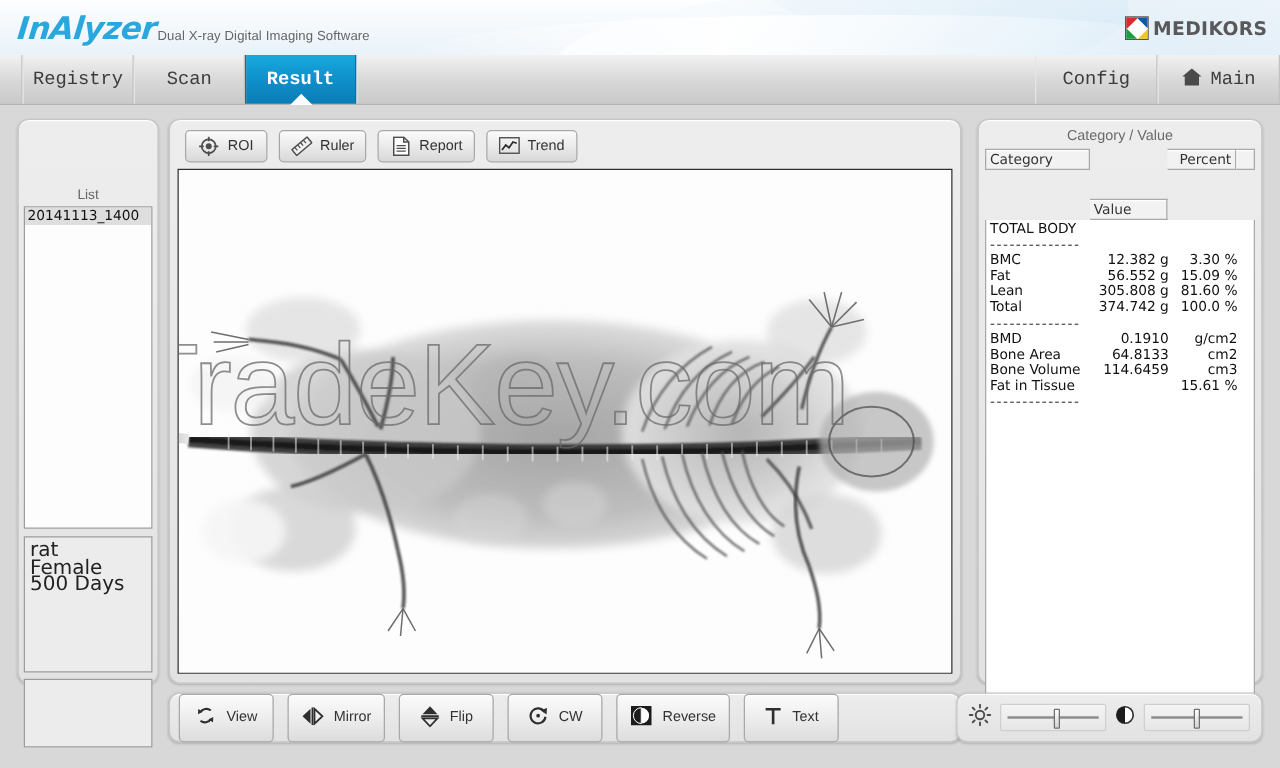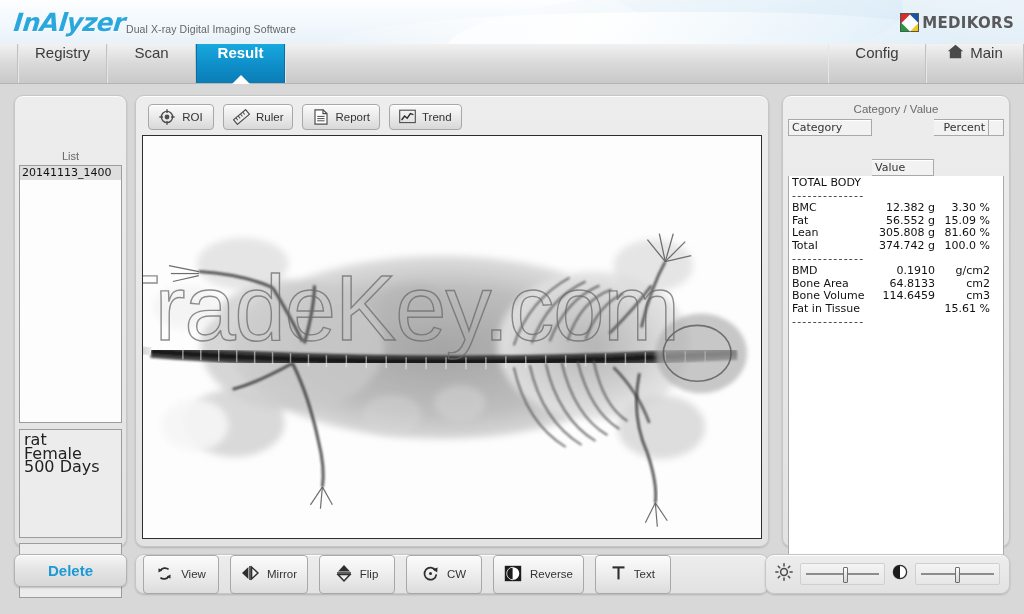--- a/index.html
+++ b/index.html
@@ -72,25 +72,25 @@
   }
 
   
   #tabbar {
     position:absolute; left:0; top:44px; width:1024px; height:40px;
     background:linear-gradient(180deg,#f2f2f2 0%,#d9d9d9 50%,#c9c9c9 100%);
     border-bottom:1px solid #b4b4b4;
     display:flex; align-items:stretch;
   }
   .tab {
-    width:89px; display:flex; align-items:flex-start; justify-content:center;
+    width:89px; display:flex; align-items:center; justify-content:center;
     font-size:15px; color:#3c3c3c;
     border-right:1px solid #c2c2c2;
     border-left:1px solid #e6e6e6;
-    position:relative; cursor:pointer;
+    position:relative; cursor:pointer;font-family:Liberation Mono, monospace;
   }
   .tab.spacer-left { width:18px; border-left:none; }
   .tab.active {
     background:linear-gradient(180deg,#18a9de 0%,#0e8ec9 55%,#0b7cb5 100%);
     color:#ffffff; font-weight:bold;
     border-left:1px solid #0a6fa3; border-right:1px solid #0a6fa3;
   }
   .tab.active::after {
     content:""; position:absolute; left:50%; bottom:-1px;
     transform:translateX(-50%);
@@ -314,23 +314,20 @@
       <div class="list-row">20141113_1400</div>
     </div>
     <div id="info-box">
       <div>rat</div>
       <div>Female</div>
       <div>500 Days</div>
     </div>
     <div id="extra-box"></div>
   </div>
 
-  <div id="delete-btn">
-    <span>Delete</span>
-  </div>
 
   <div id="center-panel" class="panel">
     <div id="top-toolbar">
 
       <div class="tbtn">
         <span class="ic">
           <svg width="16" height="16" viewBox="0 0 16 16">
             <circle cx="8" cy="8" r="5.6" fill="none" stroke="#4d4d4d" stroke-width="1.4"></circle>
             <circle cx="8" cy="8" r="2.4" fill="#4d4d4d"></circle>
             <line x1="8" y1="0.3" x2="8" y2="4" stroke="#4d4d4d" stroke-width="1.4"></line>

